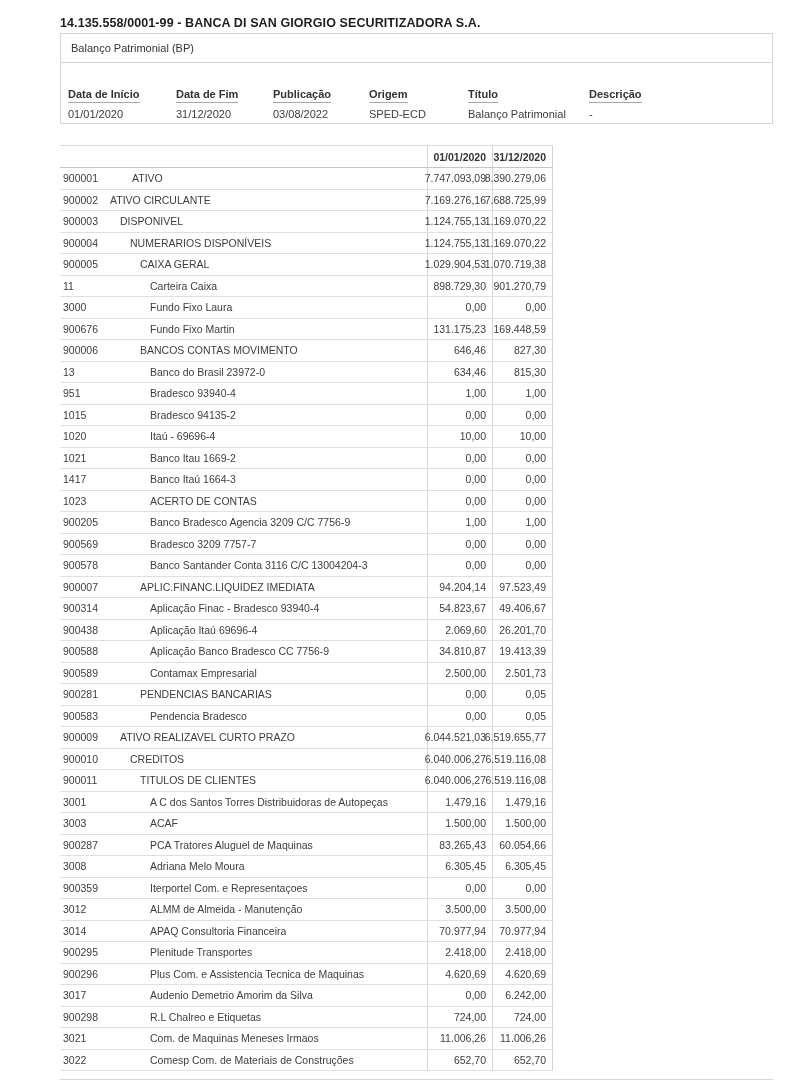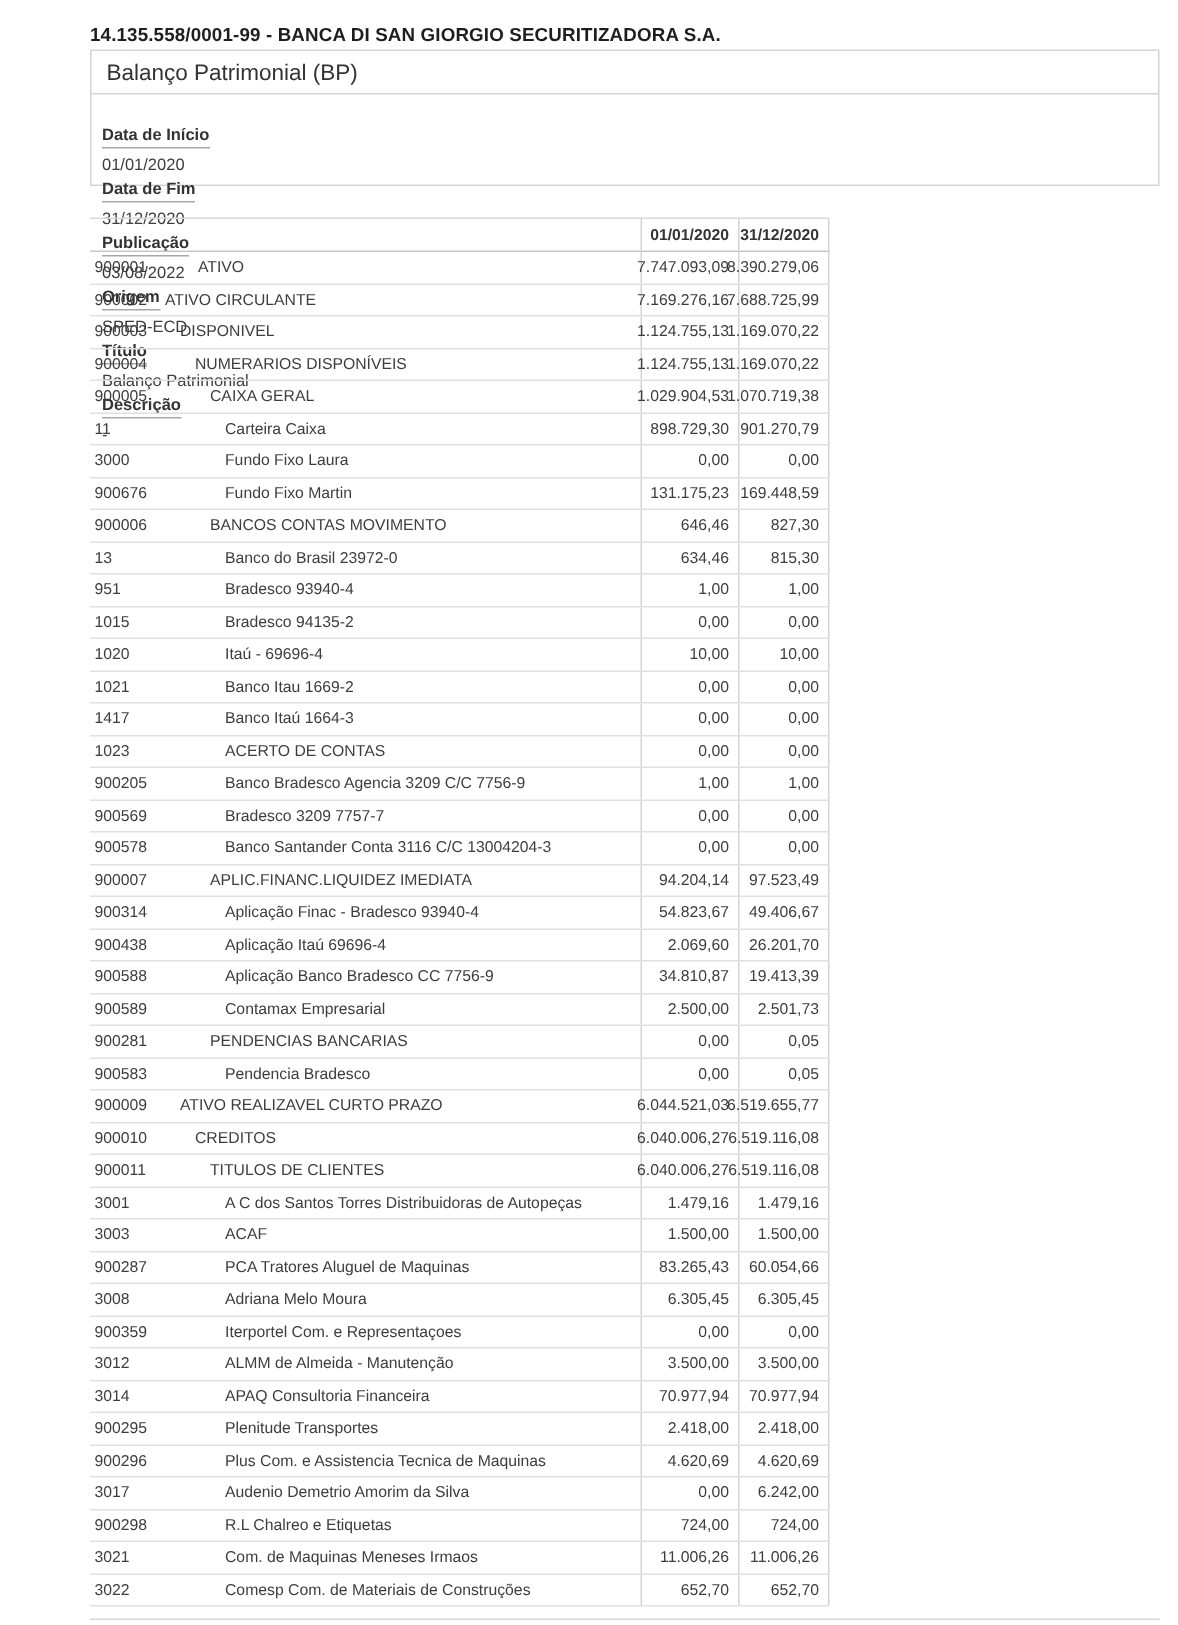--- a/index.html
+++ b/index.html
@@ -12,25 +12,25 @@
   .page-title {
     position:absolute; left:60px; top:16px;
     font-size:12.5px; font-weight:bold; color:#1e1e1e; letter-spacing:0.1px;
   }
   .panel {
     position:absolute; left:60px; top:33px; width:713px;
     border:1px solid #d4d4d4; background:#fff;
   }
   .panel-header {
     height:29px; line-height:29px; padding-left:10px;
-    border-bottom:1px solid #d4d4d4; font-size:15px; color:#333;
+    border-bottom:1px solid #d4d4d4; font-size:11px; color:#333;
   }
   .panel-fields {
-    display:flex; align-items:flex-start;
-    height:60px; padding:17px 8px 0 7px;flex-direction:column;
+    display:flex; align-items:center;
+    height:60px; padding:17px 8px 0 7px;
   }
   .field { flex:none; }
   .field-label {
     display:inline-block; font-weight:bold; font-size:11px; color:#333;
     padding-bottom:2px; border-bottom:1px solid #a8a8a8; white-space:nowrap;
   }
   .field-value { margin-top:5px; font-size:11px; color:#3d3d3d; white-space:nowrap; }
 
   .bp-table {
     position:absolute; left:60px; top:145px; width:493px;

